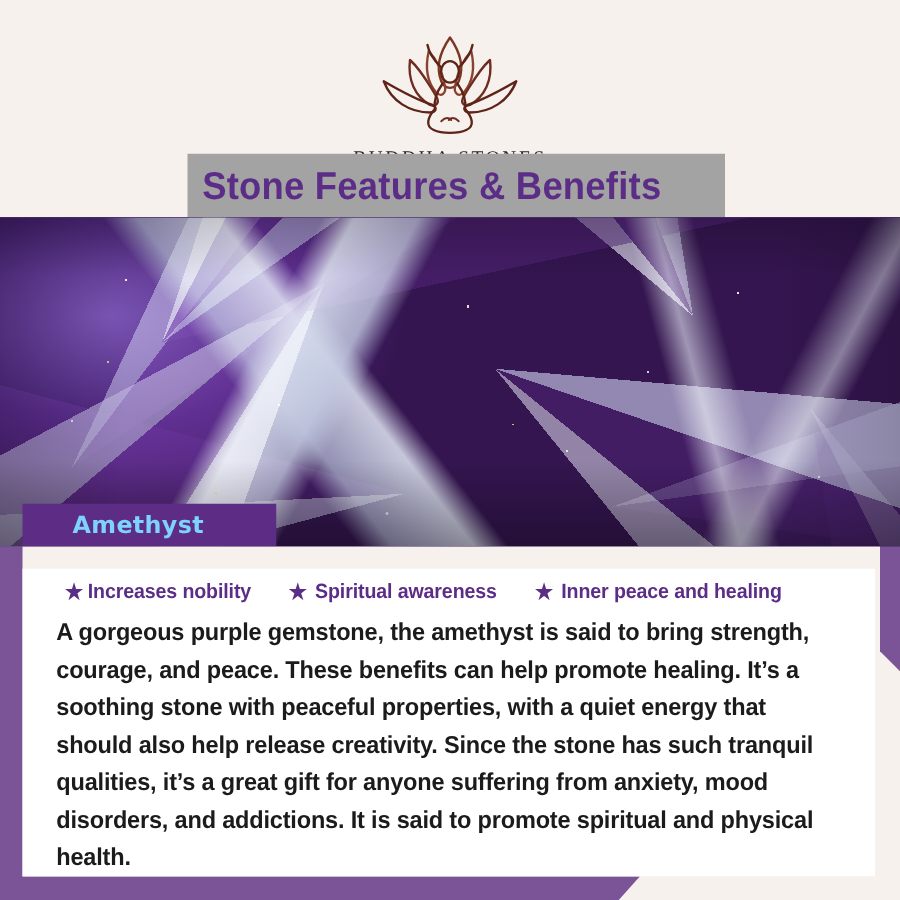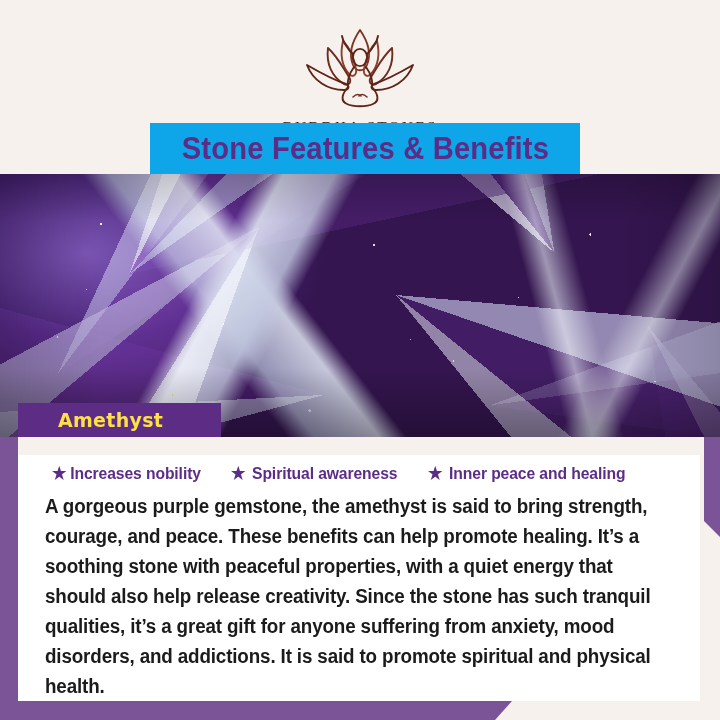--- a/index.html
+++ b/index.html
@@ -57,22 +57,22 @@
     font-family:"Liberation Serif", serif;
     font-size:15.5px;
     letter-spacing:2.1px;
     color:#2a2320;
     font-weight:400;
   }
 
   #title-plate{
     position:absolute;
     left:150px; top:123px; width:430px; height:51px;
-    background:#0ea5e9;
-    display:flex; align-items:center; justify-content:center;
+    background:#a3a3a3;
+    display:flex; align-items:center; 
   }
   #page-title{
     font-family:"Liberation Sans Narrow","Liberation Sans",sans-serif;
     font-weight:bold;
     font-size:31px;
     letter-spacing:0.2px;
     color:#5c2d87;
     transform:scaleX(0.94);
     transform-origin:center;
     white-space:nowrap;
@@ -142,21 +142,21 @@
 
   
   #stone-ribbon{
     position:absolute; left:18px; bottom:0;
     width:203px; height:34px;
     background:#5d2d86;
     display:flex; align-items:center;
   }
   #stone-name{
     margin-left:40px;
-    color:#fde047;
+    color:#7dd3fc;
     font-size:19px;
     font-weight:bold;
     letter-spacing:0.3px;
     font-family:"DejaVu Sans", sans-serif;
     text-align:center;
   }
 
   
   #body-panel{
     position:absolute;

